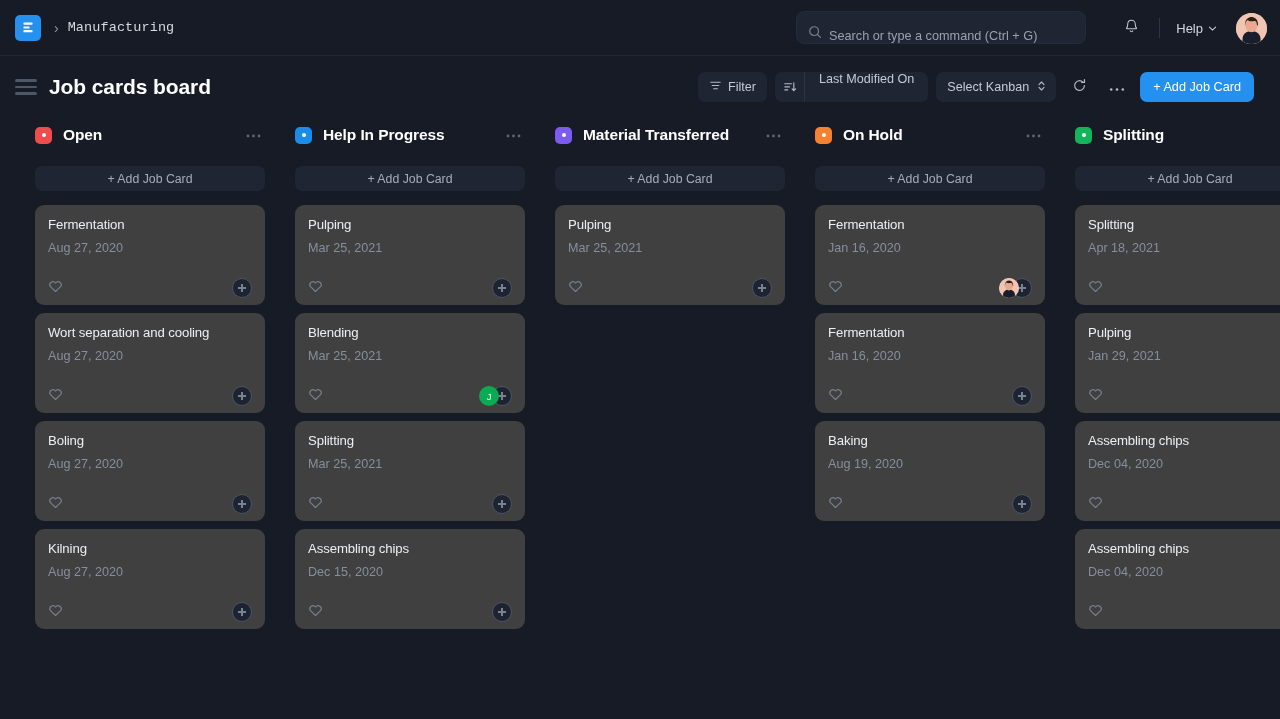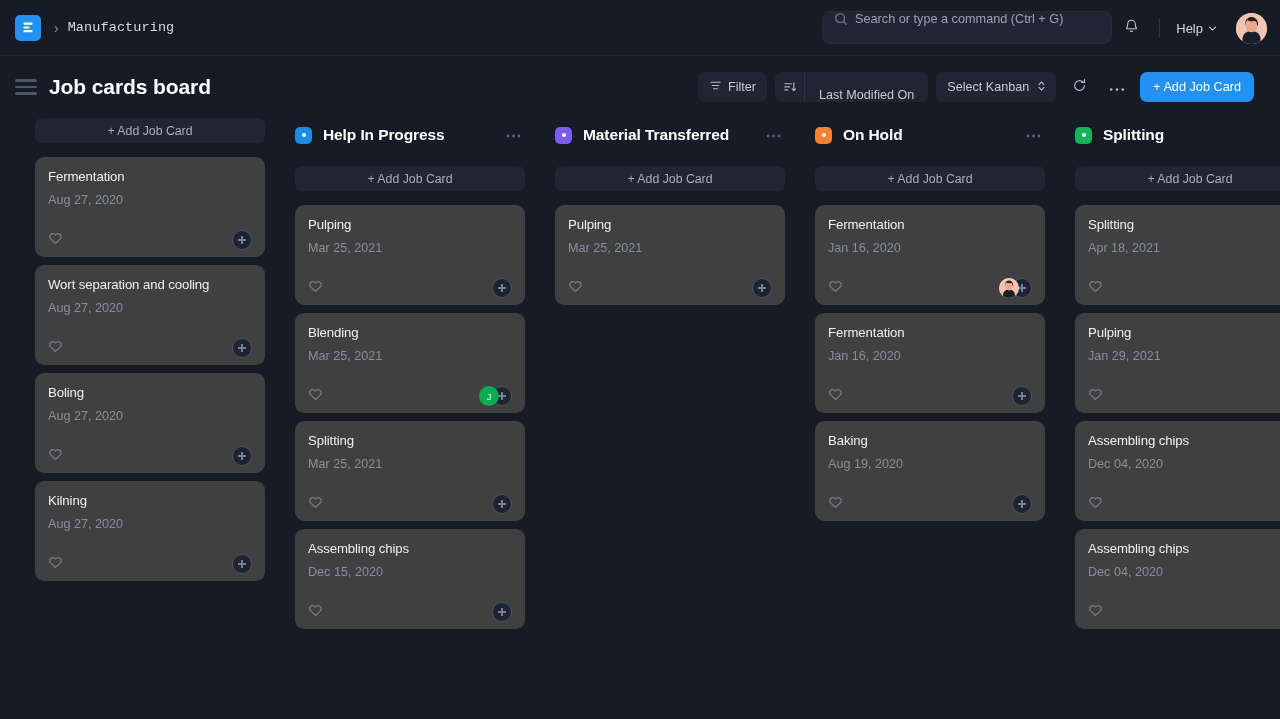--- a/index.html
+++ b/index.html
@@ -30,21 +30,21 @@
   }
   .crumb-text {
     color: #d5d9e0; font-size: 13.5px; letter-spacing: .1px; font-family: Liberation Mono, monospace;
   }
 
   .search-wrap {
     position: absolute; left: 796px; top: 11px;
     width: 290px; height: 33px;
     background: #1f2533; border: 1px solid #232b3c;
     border-radius: 8px;
-    display: flex; align-items: flex-start; margin-left: 26px;
+    display: flex; align-items: flex-end;
   }
   .search-ico { margin: 0 7px 0 11px; flex-shrink: 0; opacity: .72; }
   .search-input {
     background: transparent; border: none; outline: none;
     color: #cfd4de; font-size: 12.7px; font-family: inherit;
     width: 225px; padding: 0;
   }
   .search-input::placeholder { color: #9aa1ae; }
 
   .nav-right {
@@ -84,21 +84,21 @@
     margin-left: auto; display: flex; align-items: center; gap: 8px;
   }
   .tb-btn {
     height: 30px; background: #1f2533; border: none; border-radius: 7px;
     color: #c5cad4; font-size: 12.6px; font-family: inherit;
     display: flex; align-items: center; gap: 6px;
     padding: 0 11px; cursor: pointer; white-space: nowrap;
   }
   .tb-group {
     height: 30px; background: #1f2533; border-radius: 7px;
-    display: flex; align-items: flex-end; cursor: pointer;
+    display: flex; align-items: flex-start; cursor: pointer;
   }
   .tb-group .gicon {
     display:flex; align-items:center; justify-content:center;
     width: 30px; height: 30px;
     border-right: 1px solid #2b3347;
   }
   .tb-group .glabel { padding: 0 14px; color: #c5cad4; font-size: 12.6px; }
   .tb-select {
     height: 30px; background: #1f2533; border-radius: 7px;
     display: flex; align-items: center; gap: 8px;
@@ -300,21 +300,31 @@
             <circle cx="13.8" cy="2.5" r="1.3" fill="#b4bac5"></circle>
           </svg>
       </span>
     </button>
 
     <button class="tb-primary">+ Add Job Card</button>
   </div>
 </div>
 
 <div class="board" id="board">
-    <div class="col"><button class="add-card-btn">+ Add Job Card</button><div class="cards">
+    <div class="col"><div class="col-head">
+        <span class="col-dot" style="background:#ef4d4d">
+          <em></em>
+        </span>
+        <span class="col-title">Open</span>
+        <span class="col-menu"><svg width="15" height="4" viewBox="0 0 15 4">
+            <circle cx="2" cy="2" r="1.4" fill="#5e6777"></circle>
+            <circle cx="7.5" cy="2" r="1.4" fill="#5e6777"></circle>
+            <circle cx="13" cy="2" r="1.4" fill="#5e6777"></circle>
+          </svg></span>
+      </div><button class="add-card-btn">+ Add Job Card</button><div class="cards">
         <div class="card">
           <div class="card-title">Fermentation</div>
           <div class="card-date">Aug 27, 2020</div>
           <div class="card-foot">
             <span class="heart"><svg width="15" height="14" viewBox="0 0 16 15">
                 <path d="M8 13.4 2.6 8.2A3.3 3.3 0 0 1 8 4.3a3.3 3.3 0 0 1 5.4 3.9L8 13.4z" fill="none" stroke="#767f8e" stroke-width="1.25" stroke-linejoin="round"></path>
               </svg></span>
             <span class="foot-right">
               <span class="plus-btn"></span>
             </span>

